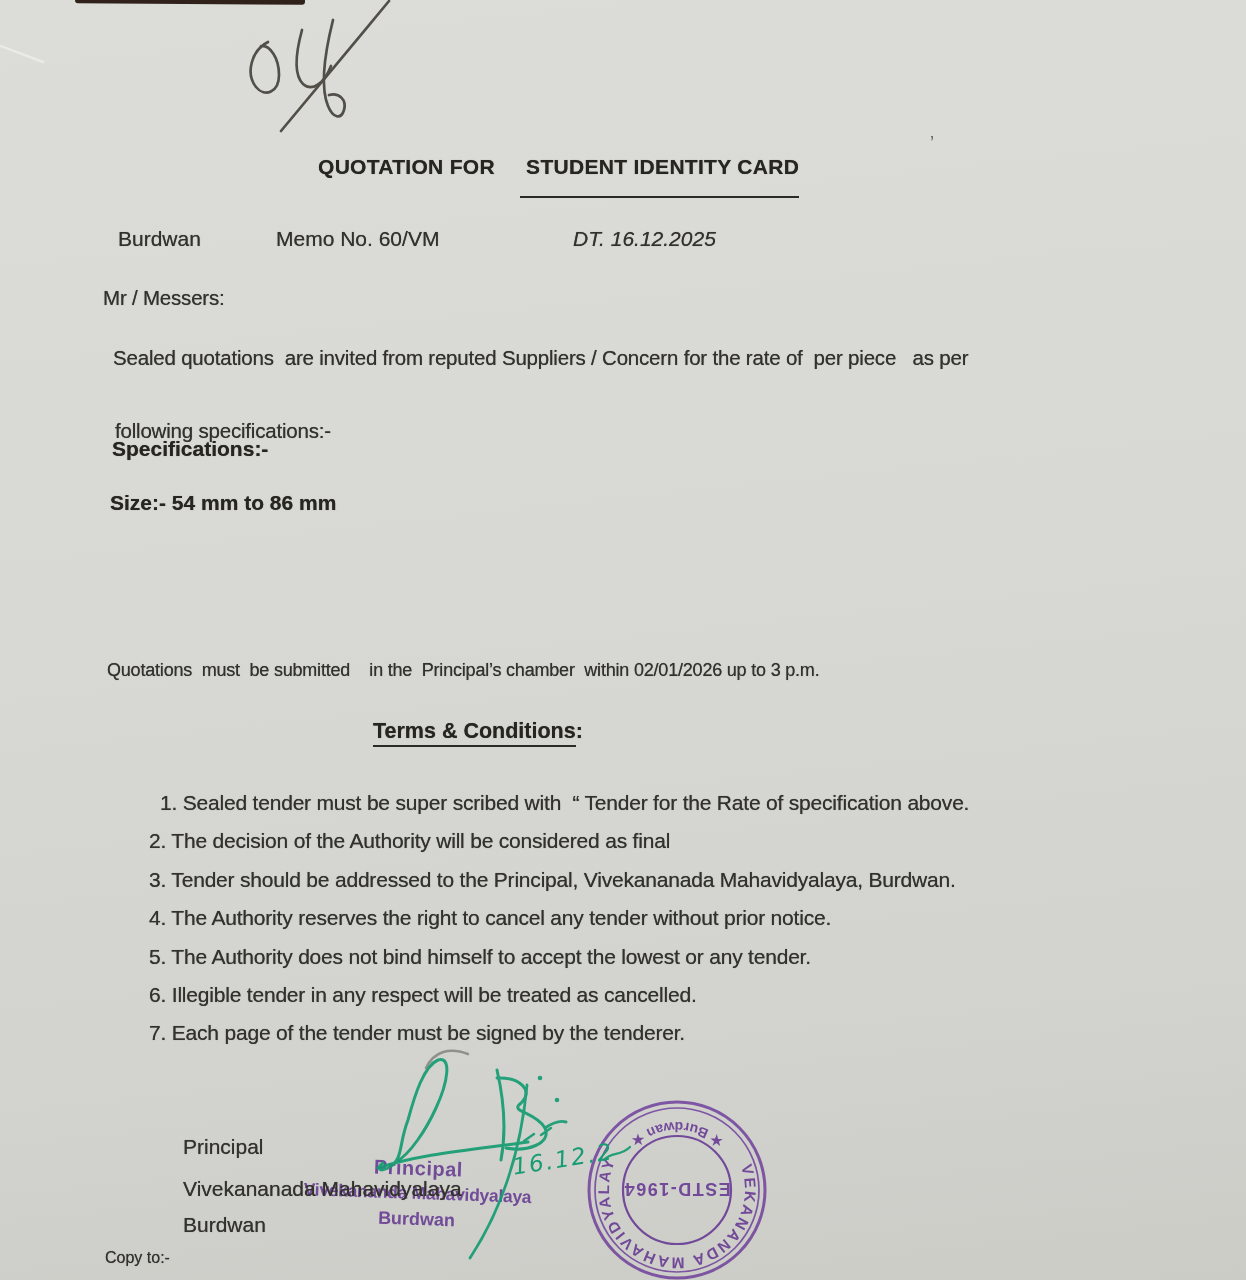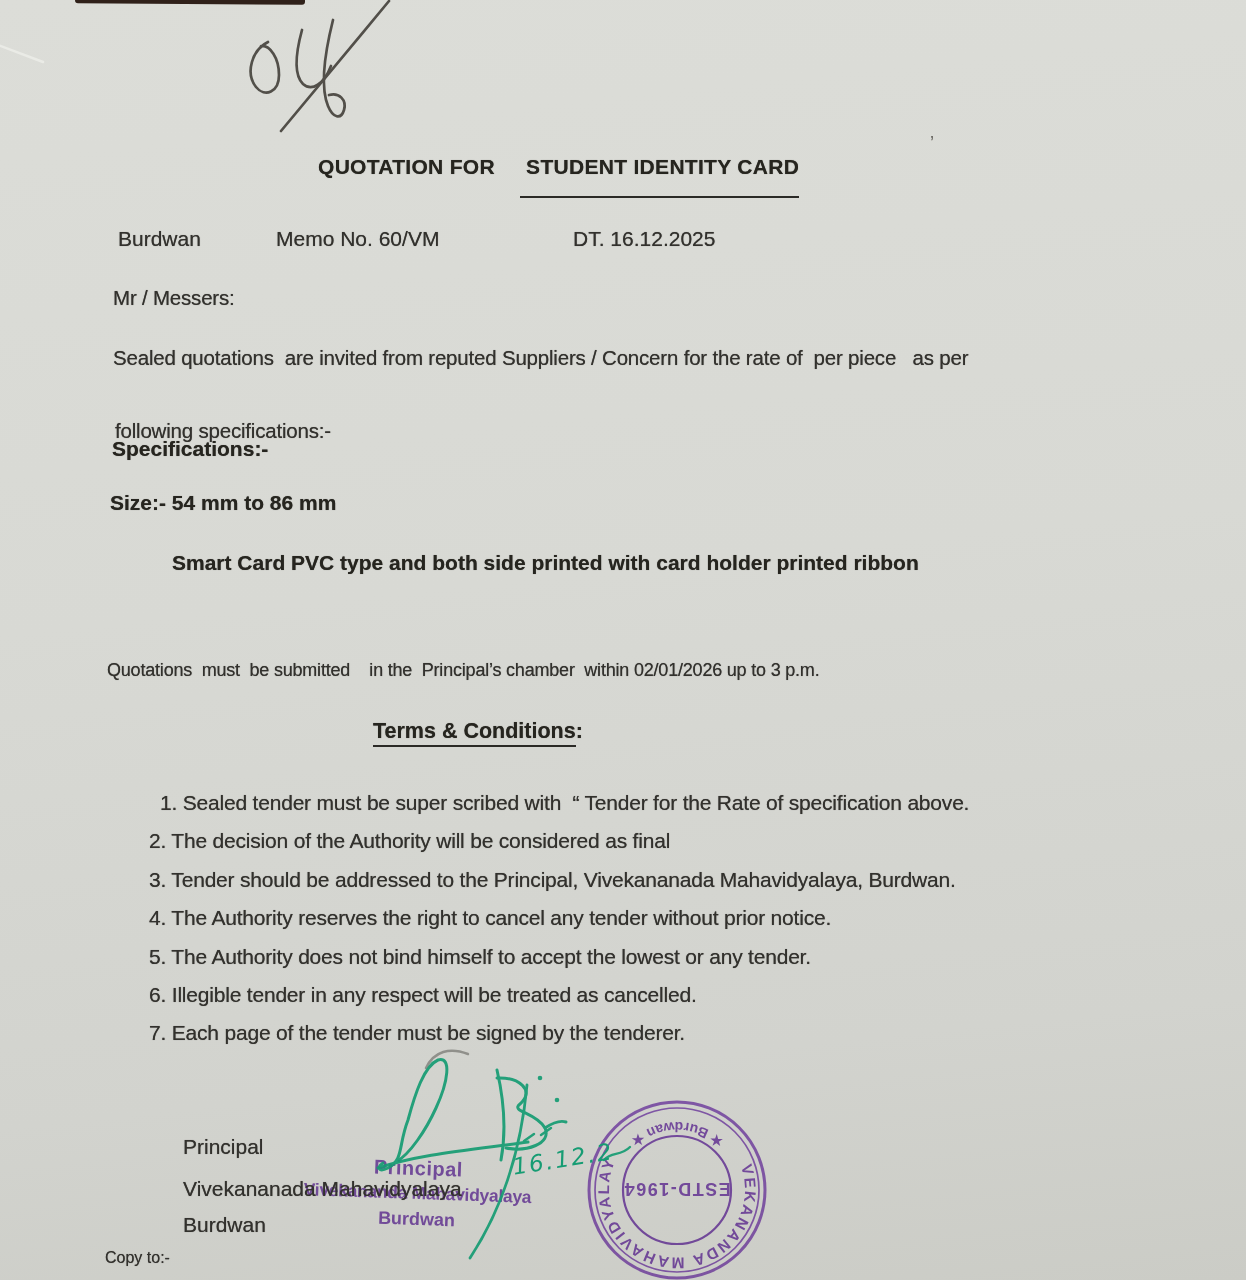--- a/index.html
+++ b/index.html
@@ -53,30 +53,29 @@
   <div class="office-stamp">
     <div class="l1">Principal</div>
     <div class="l2">Vivekananda Mahavidyalaya</div>
     <div class="l3">Burdwan</div>
   </div>
 
   <div class="txt title" style="left:318px;top:155px;"><span>QUOTATION FOR</span><span class="title-underline"> STUDENT IDENTITY CARD</span></div>
 
   <div class="txt meta" style="left:118px;top:227px;">Burdwan</div>
   <div class="txt meta" style="left:276px;top:227px;">Memo No. 60/VM</div>
-  <div class="txt meta" style="left:573px;top:227px;">DT. 16.12.2025</div>
+  <div class="txt meta" style="left:573px;top:227px;font-style:italic;">DT. 16.12.2025</div>
 
-  <div class="txt body-text" style="left:113px;top:286px;text-align:center;">Mr / Messers:</div>
+  <div class="txt body-text" style="left:103px;top:286px;text-align:center;">Mr / Messers:</div>
 
   <div class="txt body-text" style="left:113px;top:346px;">Sealed quotations  are invited from reputed Suppliers / Concern for the rate of  per piece   as per</div>
   <div class="txt body-text" style="left:115px;top:378px;margin-top:41px;">following specifications:-</div>
 
   <div class="txt b" style="left:112px;top:437px;font-size:21px;">Specifications:-</div>
   <div class="txt b" style="left:110px;top:491px;font-size:21px;">Size:- 54 mm to 86 mm</div>
-  <div class="txt b" style="left:172px;top:551px;font-size:21px;">Smart Card PVC type and both side printed with card holder printed ribbon</div>
 
   <div class="txt body-text" style="left:107px;top:660px;font-size:18px;">Quotations  must  be submitted    in the  Principal’s chamber  within 02/01/2026 up to 3 p.m.</div>
 
   <div class="txt terms-head" style="left:373px;top:719px;"><span class="ul">Terms &amp; Conditions</span><span>:</span></div>
 
   <div class="terms-list">
     <div>1. Sealed tender must be super scribed with  “ Tender for the Rate of specification above.</div>
     <div>2. The decision of the Authority will be considered as final</div>
     <div>3. Tender should be addressed to the Principal, Vivekananada Mahavidyalaya, Burdwan.</div>
     <div>4. The Authority reserves the right to cancel any tender without prior notice.</div>

